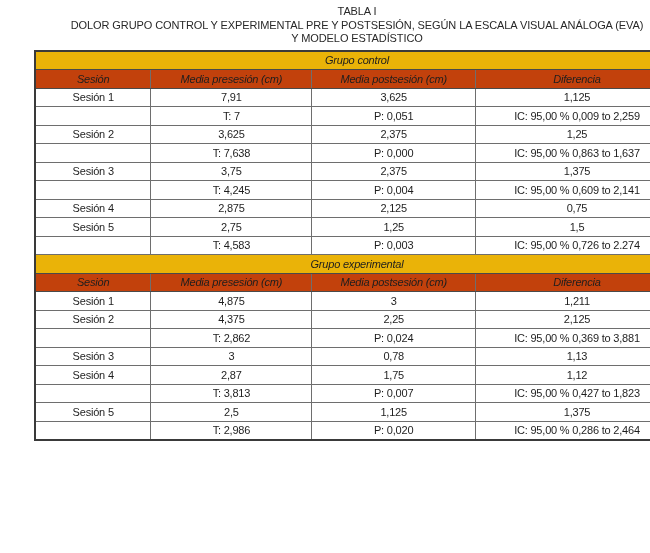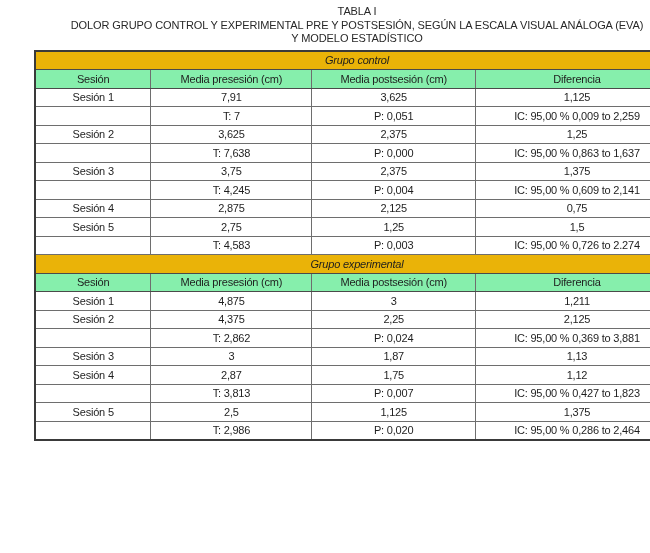--- a/index.html
+++ b/index.html
@@ -44,21 +44,22 @@
     letter-spacing: -0.2px;
     overflow: hidden;
     white-space: nowrap;
   }
   table.stat-table tr.banner-row td {
     background: #eab308;
     font-style: italic;
     border-bottom: 1.5px solid #4a4a4a;
   }
   table.stat-table tr.header-row th {
-    background: #86efac;
+    background: #c2410c;
+    font-style: italic;
     border-bottom: 1.5px solid #4a4a4a;
   }
 </style>
 </head>
 <body>
 
 <div class="page">
   <div class="title-block">
     <div>TABLA I</div>
     <div>DOLOR GRUPO CONTROL Y EXPERIMENTAL PRE Y POSTSESIÓN, SEGÚN LA ESCALA VISUAL ANÁLOGA (EVA)</div>
@@ -159,21 +160,21 @@
         </tr>
         <tr>
           <td></td>
           <td>T: 2,862</td>
           <td>P: 0,024</td>
           <td>IC: 95,00 % 0,369 to 3,881</td>
         </tr>
         <tr>
           <td>Sesión 3</td>
           <td>3</td>
-          <td>1,87</td>
+          <td>0,78</td>
           <td>1,13</td>
         </tr>
         <tr>
           <td>Sesión 4</td>
           <td>2,87</td>
           <td>1,75</td>
           <td>1,12</td>
         </tr>
         <tr>
           <td></td>

